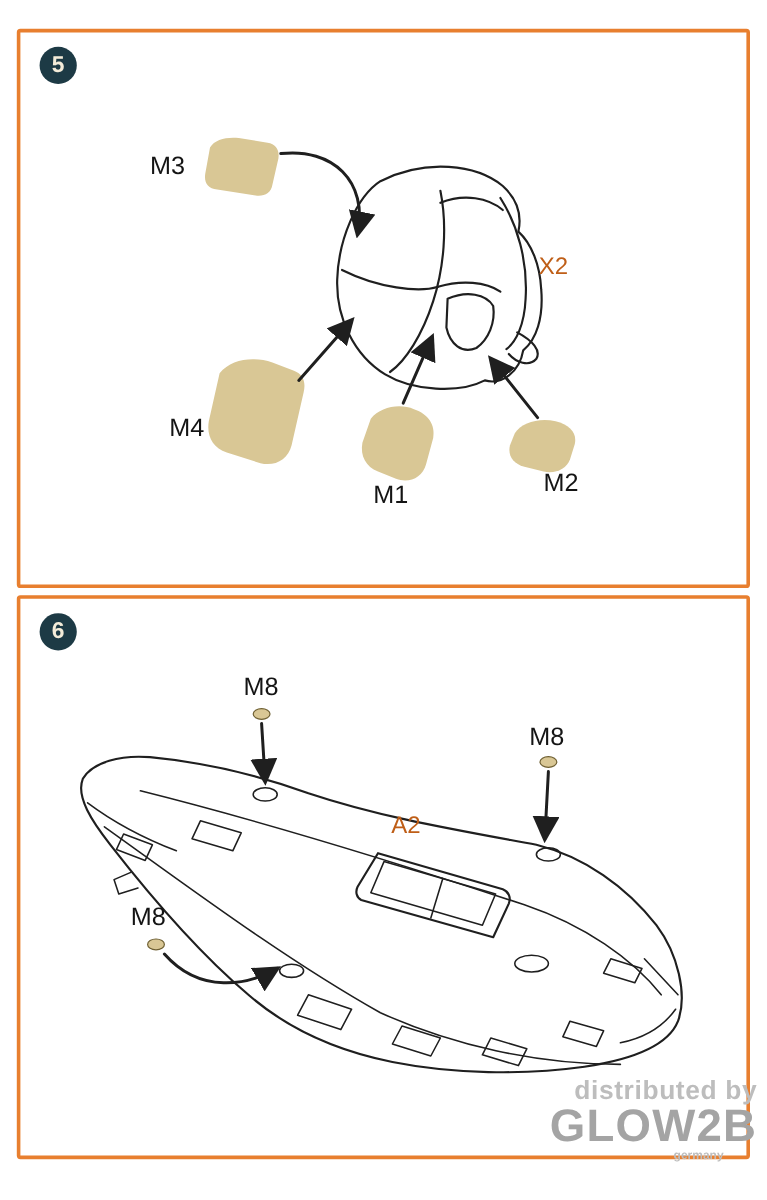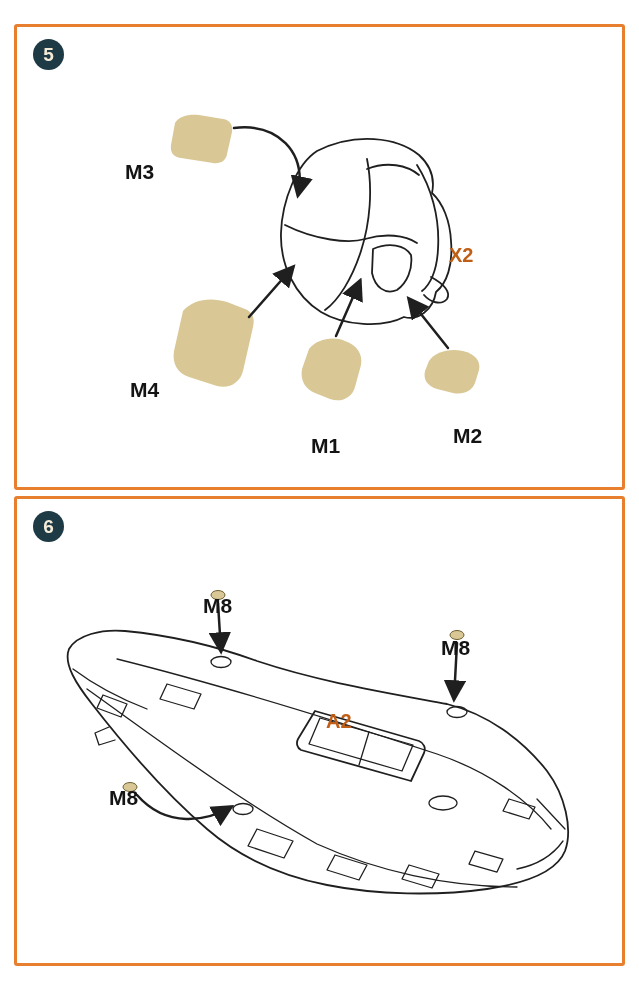--- a/index.html
+++ b/index.html
@@ -15,23 +15,22 @@
   #panel5{top:24px;height:466px;}
   #panel6{top:496px;height:470px;}
   .badge{
     position:absolute;left:16px;top:12px;width:31px;height:31px;border-radius:50%;
     background:var(--badge-bg,#1d3a45);color:var(--badge-text,#f4ecd9);
     font-weight:bold;font-size:19px;line-height:31px;text-align:center;z-index:3;
   }
   svg.draw{position:absolute;left:0;top:0;width:605px;height:460px;z-index:1;}
   #panel6 svg.draw{height:464px;}
   .plabel{
-    position:absolute;font-weight:bold;font-size:21px;color:#141414;z-index:2;
+    position:absolute;font-weight:normal;font-size:21px;color:#141414;z-index:2;
     white-space:nowrap;
-    margin-top:33px;
   }
   .accent{color:var(--accent-text,#bf5e17);font-size:20px;}
   .line{fill:none;stroke:#1f1f1f;stroke-width:1.8;stroke-linecap:round;stroke-linejoin:round;}
   .thin{stroke-width:1.3;}
   .mask{fill:var(--mask-fill,#d9c795);stroke:none;}
   .dot{fill:var(--mask-fill,#d9c795);stroke:#6f6033;stroke-width:1;}
   .arrow{fill:none;stroke:#1f1f1f;stroke-width:2.5;stroke-linecap:round;}
   .watermark{
     position:absolute;right:8px;top:898px;text-align:right;z-index:6;
     color:var(--watermark,#bdbdbd);line-height:1.02;
@@ -77,21 +76,21 @@
 
       <g>
         <path class="arrow" marker-end="url(#ah5)" d="M217,101 C260,96 290,124 281,168"></path>
         <path class="arrow" marker-end="url(#ah5)" d="M232,290 L276,240"></path>
         <path class="arrow" marker-end="url(#ah5)" d="M319,309 L343,254"></path>
         <path class="arrow" marker-end="url(#ah5)" d="M431,321 L392,272"></path>
       </g>
     </svg>
 
     <div class="plabel" style="left:108px;top:100px">M3</div>
-    <div class="plabel" style="left:113px;top:318px">M4</div>
+    <div class="plabel" style="left:124px;top:318px">M4</div>
     <div class="plabel" style="left:294px;top:374px">M1</div>
     <div class="plabel" style="left:436px;top:364px">M2</div>
     <div class="plabel accent" style="left:432px;top:184px">X2</div>
   </section>
 
   <section class="panel" id="panel6">
     <div class="badge">
       <span>6</span>
     </div>
 
@@ -138,14 +137,19 @@
         <path class="arrow" marker-end="url(#ah6)" d="M120,296 C150,330 190,322 214,308"></path>
       </g>
     </svg>
 
     <div class="plabel" style="left:186px;top:62px">M8</div>
     <div class="plabel" style="left:424px;top:104px">M8</div>
     <div class="plabel" style="left:92px;top:254px">M8</div>
     <div class="plabel accent" style="left:309px;top:178px">A2</div>
   </section>
 
+  <div class="watermark">
+    <div class="wm1">distributed by</div>
+    <div class="wm2">GLOW2B</div>
+    <div class="wm3">germany</div>
+  </div>
 
 </div>
 
 </body></html>

